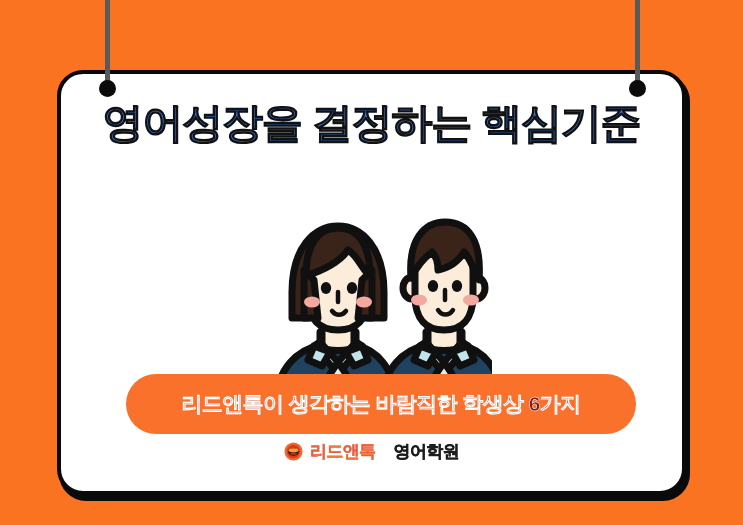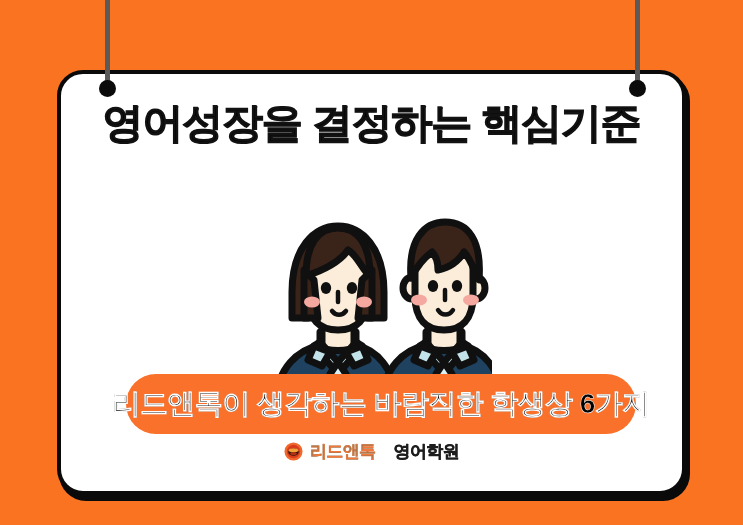--- a/index.html
+++ b/index.html
@@ -67,21 +67,21 @@
   #title {
     position: absolute;
     left: 0;
     right: 0;
     top: 27px;
     text-align: center;
     font-size: 41px;
     line-height: 1.1;
     font-weight: 900;
     letter-spacing: -1.2px;
-    color: #000000;
+    color: #3b82f6;
     white-space: nowrap;
     -webkit-text-stroke: 1.1px #121212;
   }
 
   
   #illustration {
     position: absolute;
     left: 50%;
     transform: translateX(-50%);
     top: 126px;
@@ -98,23 +98,23 @@
     width: 510px;
     height: 60px;
     background: #f9712a;
     border-radius: 30px;
     display: flex;
     align-items: center;
     justify-content: center;
     z-index: 5;
   }
   #banner-text {
-    font-size: 28px;
+    font-size: 21px;
     font-weight: 800;
-    color: #000000;
+    color: #7f1d1d;
     letter-spacing: -0.6px;
     white-space: nowrap;
     -webkit-text-stroke: 0.5px #ffffff;
   }
 
   
   #footer {
     position: absolute;
     left: 0;
     right: 0;
@@ -122,21 +122,21 @@
     display: flex;
     align-items: center;
     justify-content: center;
     gap: 7px;
     z-index: 5;
   }
   #logo-mark { width: 19px; height: 19px; display: block; }
   .footer-brand {
     font-size: 17px;
     font-weight: 800;
-    color: #0f766e;
+    color: #be185d;
     letter-spacing: -0.6px;
     -webkit-text-stroke: 0.3px #f4783c;
   }
   .footer-sub {
     font-size: 17px;
     font-weight: 900;
     color: #1d1d1d;
     letter-spacing: -0.6px;
     -webkit-text-stroke: 0.4px #1d1d1d;
     margin-left: 11px;

